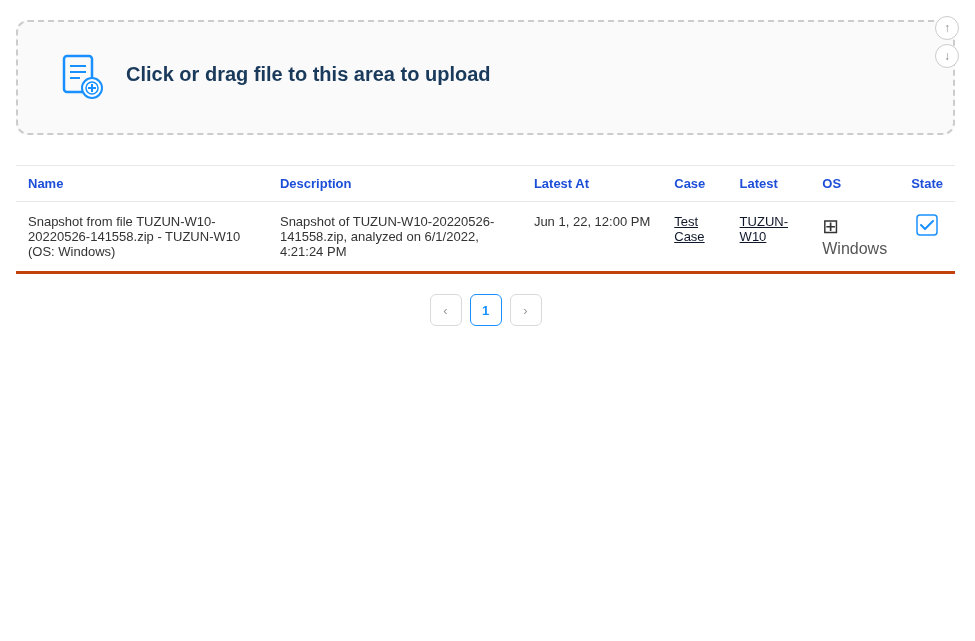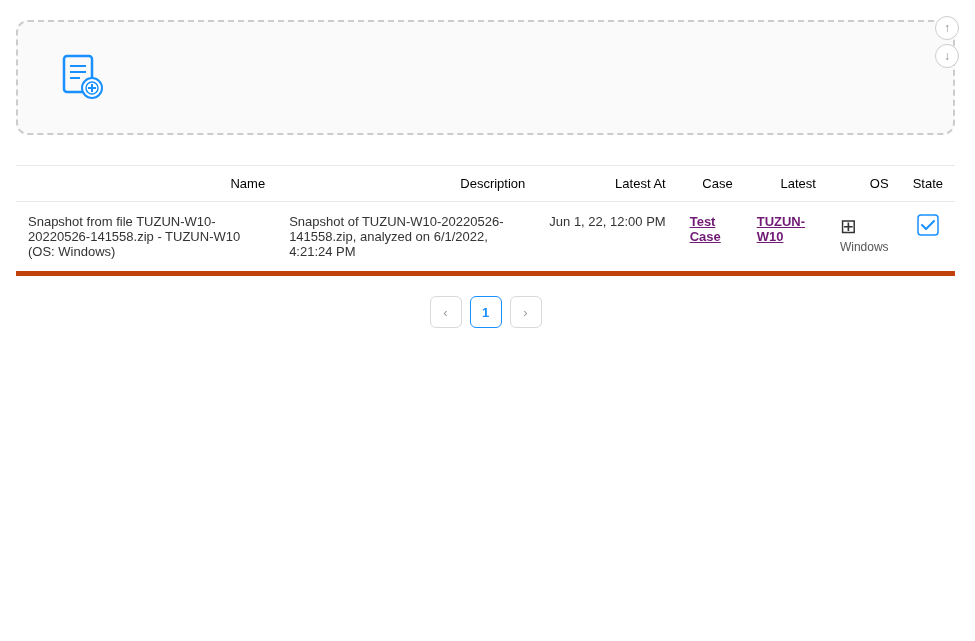--- a/index.html
+++ b/index.html
@@ -87,48 +87,47 @@
     .snapshots-table {
       width: 100%;
       border-collapse: collapse;
       font-size: 13px;
     }
     .snapshots-table thead tr {
       border-top: 1px solid #e8e8e8;
       border-bottom: 1px solid #e8e8e8;
     }
     .snapshots-table th {
-      text-align: right;
+      text-align: left;
       padding: 10px 12px;
-      font-weight: 400;
-      color: #000000;
+      font-weight: 700;
+      color: #1d4ed8;
       background: #fff;
     }
     .snapshots-table td {
       padding: 12px 12px;
       vertical-align: top;
-      border-bottom: 5px solid #c2410c;
+      border-bottom: 3px solid #c2410c;
       color: #333;
     }
 
     .link-blue {
-      color: #701a75;
+      color: #0f172a;
       text-decoration: underline;
       cursor: pointer;
-      font-weight: bold;
     }
 
     .os-icon {
       display: inline-block;
       font-size: 20px;
       margin-bottom: 2px;
     }
     .os-text {
       display: block;
-      font-size: 12px;
+      font-size: 16px;
       color: #555;
     }
 
     .state-icon {
       color: #1890ff;
       font-size: 18px;
       display: flex;
       align-items: center;
       justify-content: center;
     }
@@ -181,20 +180,21 @@
         <line x1="12" y1="20" x2="28" y2="20" stroke="#1890ff" stroke-width="2"></line>
         <line x1="12" y1="26" x2="22" y2="26" stroke="#1890ff" stroke-width="2"></line>
         <circle cx="34" cy="36" r="10" fill="white" stroke="#1890ff" stroke-width="2"></circle>
         <circle cx="34" cy="36" r="7" fill="white"></circle>
         <circle cx="34" cy="36" r="6" stroke="#1890ff" stroke-width="1.5" fill="none"></circle>
         <line x1="30" y1="36" x2="38" y2="36" stroke="#1890ff" stroke-width="2"></line>
         <line x1="34" y1="32" x2="34" y2="40" stroke="#1890ff" stroke-width="2"></line>
       </svg>
     </div>
     <div>
+      <div class="upload-text-main">Click or drag file to this area to upload</div>
     </div>
   </div>
 
   <div>
 
     <table class="snapshots-table">
       <thead>
         <tr>
           <th>Name</th>
           <th>Description</th>

